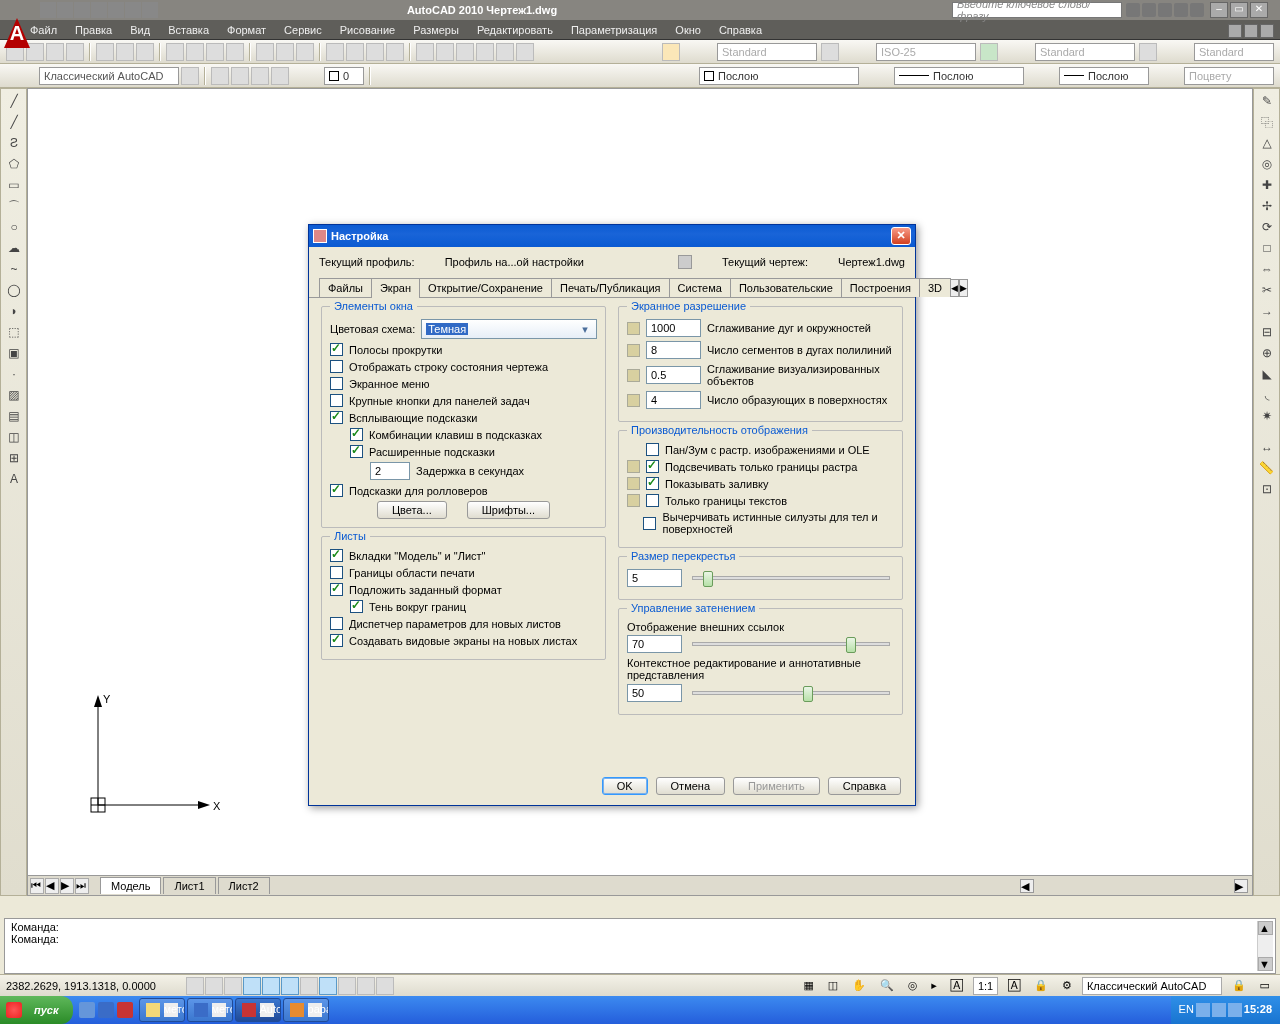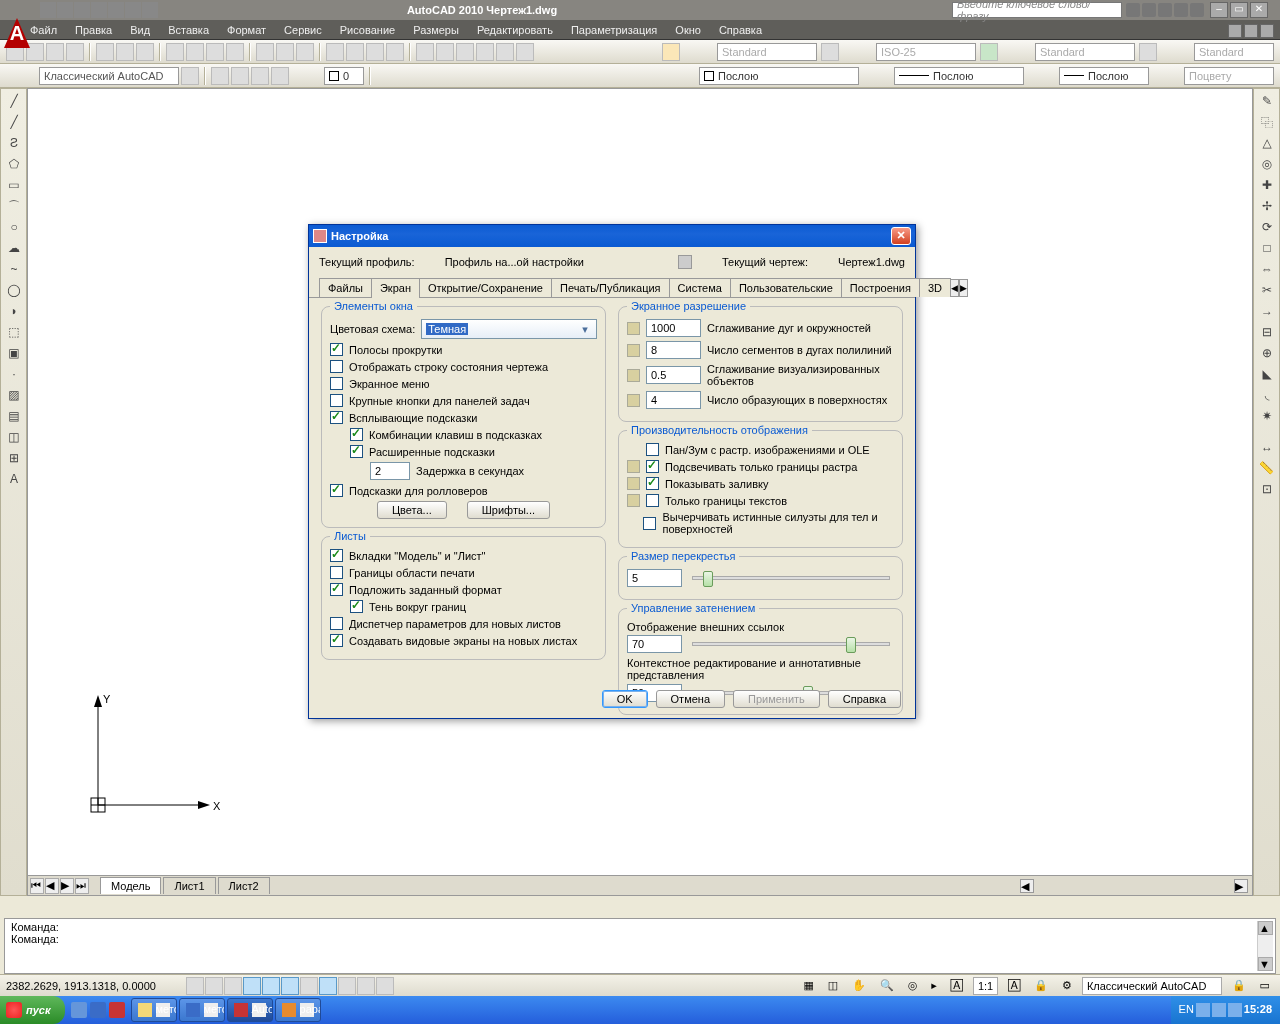--- a/index.html
+++ b/index.html
@@ -55,44 +55,44 @@
 .coord{width:180px;}
 .status-btns{display:flex;gap:1px;}
 .status-btns span{width:18px;height:18px;background:#ddd;border:1px solid #bbb;}
 .status-btns span.active{background:#bfe0f8;border-color:#5a99c8;}
 .status-right{margin-left:auto;display:flex;align-items:center;gap:6px;}
 .status-right span{height:18px;padding:0 4px;display:flex;align-items:center;}
 .sdrop{border:1px solid #aaa;background:#fff;}
 
 
 .taskbar { position: absolute; left: 0; right: 0; bottom: 0; height: 28px; background: linear-gradient(#3c8af0,#245edb); display: flex; align-items: center; color: #fff;}
-.start{height:28px;padding:0 14px 0 6px;background: linear-gradient(#5fb85b,#2a8b27);border-radius:0 12px 12px 0;display:flex;align-items:center;gap:4px;font-weight:bold;font-style:italic;}
+.start{height:28px;padding:0 14px 0 6px;background: linear-gradient(#5fb85b,#2a8b27);border-radius:0 12px 12px 0;display:flex;align-items:center;gap:12px;font-weight:bold;font-style:italic;}
 .ql{display:flex;gap:3px;padding:0 6px;}
 .ql span{width:16px;height:16px;background:#6596da;border-radius:2px;}
 .taskbtn{height:24px;background:linear-gradient(#5c95e8,#3b77cf);border:1px solid #204a97;border-radius:3px;display:flex;align-items:center;padding:0 6px;margin-right:2px;gap:4px;max-width:160px;overflow:hidden;white-space:nowrap;}
 .taskbtn span{width:14px;height:14px;background:#eee;}
 .taskbtn.active{background:linear-gradient(#3b77cf,#204a97);}
 .tray{margin-left:auto;height:28px;background:linear-gradient(#2f8fe8,#1874d0);display:flex;align-items:center;padding:0 8px;gap:2px;}
 .tray span{width:14px;height:14px;background:#7ab0eb;}
 .clock{font-weight:bold;}
 
 
-.dialog { position: absolute; left: 308px; top: 224px; width: 608px; height: 495px; background: #ece9d8; border: 1px solid #003399; box-shadow: 2px 2px 8px rgba(0,0,0,.4);}
+.dialog { position: absolute; left: 308px; top: 224px; width: 608px; height: 582px; background: #ece9d8; border: 1px solid #003399; box-shadow: 2px 2px 8px rgba(0,0,0,.4);}
 .dlg-title{height:22px;background:linear-gradient(#0a5ad2,#1964d8 40%,#0a5ad2);color:#fff;display:flex;align-items:center;padding:0 4px;font-weight:bold;}
 .dlg-title .ico{width:14px;height:14px;background:#d88;border:1px solid #fff;margin-right:4px;}
 .dlg-close{margin-left:auto;width:20px;height:18px;background:linear-gradient(#f89a86,#d14020);border:1px solid #fff;border-radius:3px;color:#fff;text-align:center;line-height:15px;cursor:pointer;}
 .dlg-header{padding:8px 10px;display:flex;align-items:center;gap:30px;font-size:11px;}
 .dlg-header .ico{width:14px;height:14px;background:#ccc;border:1px solid #999;}
 .tabstrip{display:flex;padding:0 10px;border-bottom:1px solid #999;align-items:flex-end;}
 .tabstrip .tab{padding:3px 8px;border:1px solid #999;border-bottom:none;background:#ece9d8;margin-right:-1px;cursor:pointer;white-space:nowrap;}
 .tabstrip .tab.active{background:#ece9d8;position:relative;top:1px;padding-bottom:4px;}
 .tabstrip .spin{width:14px;height:18px;border:1px solid #999;background:#eee;text-align:center;cursor:pointer;line-height:16px;font-size:9px;}
 .dlg-body{padding:8px 12px;display:flex;gap:12px;}
 .col{flex:1;}
-.grp{border:1px solid #bbb;border-radius:8px;padding:12px 8px 8px;margin-bottom:8px;position:relative;}
+.grp{border:1px solid #bbb;border-radius:2px;padding:12px 8px 8px;margin-bottom:8px;position:relative;}
 .grp-t{position:absolute;top:-7px;left:8px;background:#ece9d8;padding:0 4px;color:#0a5ad2;}
 .row{display:flex;align-items:center;gap:6px;margin-bottom:4px;}
 .row.indent1{padding-left:20px;}
 .row.indent2{padding-left:40px;}
 .chk{width:13px;height:13px;border:1px solid #1c5180;background:#fff;position:relative;display:inline-block;flex-shrink:0;cursor:pointer;}
 .chk.on::after{content:'✓';position:absolute;left:0;top:-3px;color:#1a8a1a;font-size:12px;font-weight:bold;}
 .inp{border:1px solid #7a96a8;background:#fff;padding:1px 4px;height:18px;}
 .inp.w40{width:40px;}
 .inp.w60{width:55px;}
 .sel{border:1px solid #7a96a8;background:linear-gradient(#fff,#e6eef7);height:20px;display:flex;align-items:center;padding:0 4px;cursor:pointer;position:relative;}

